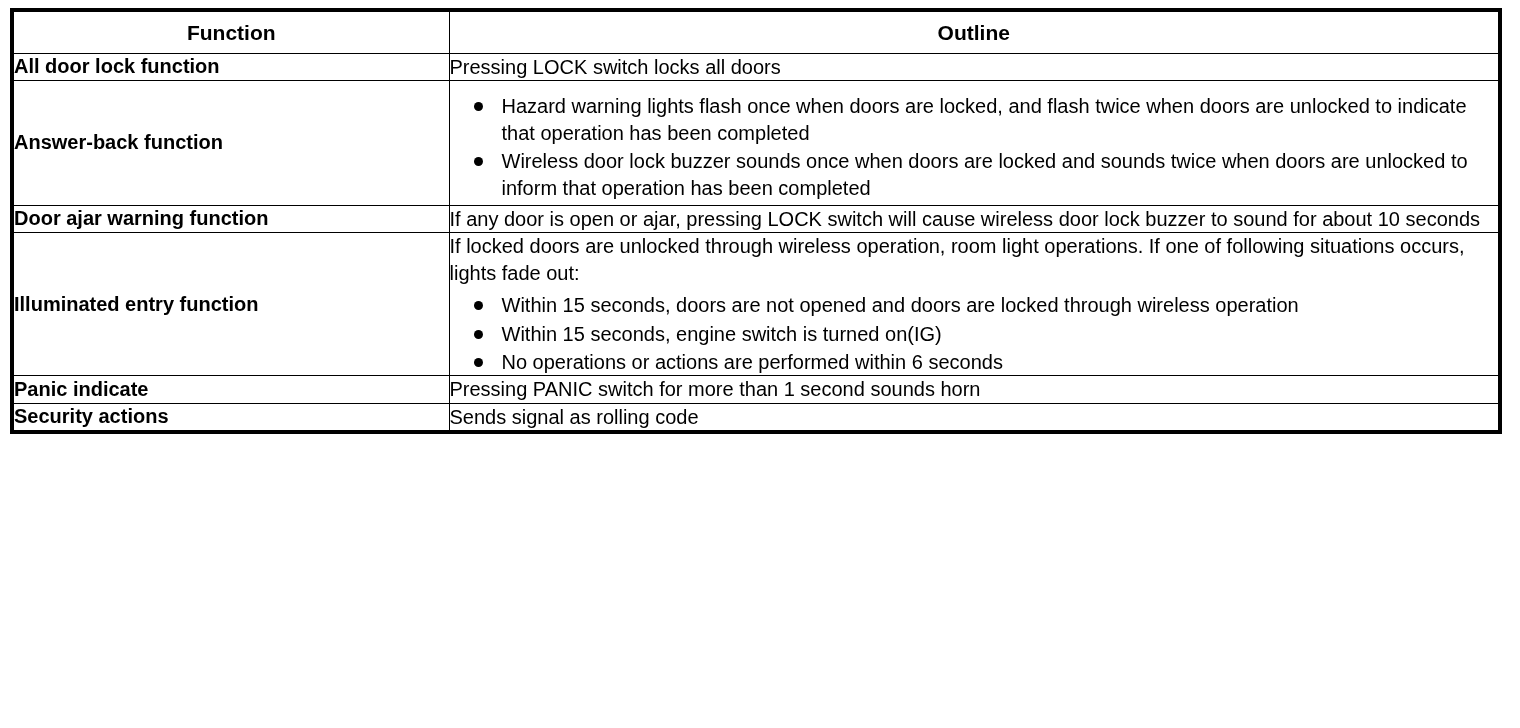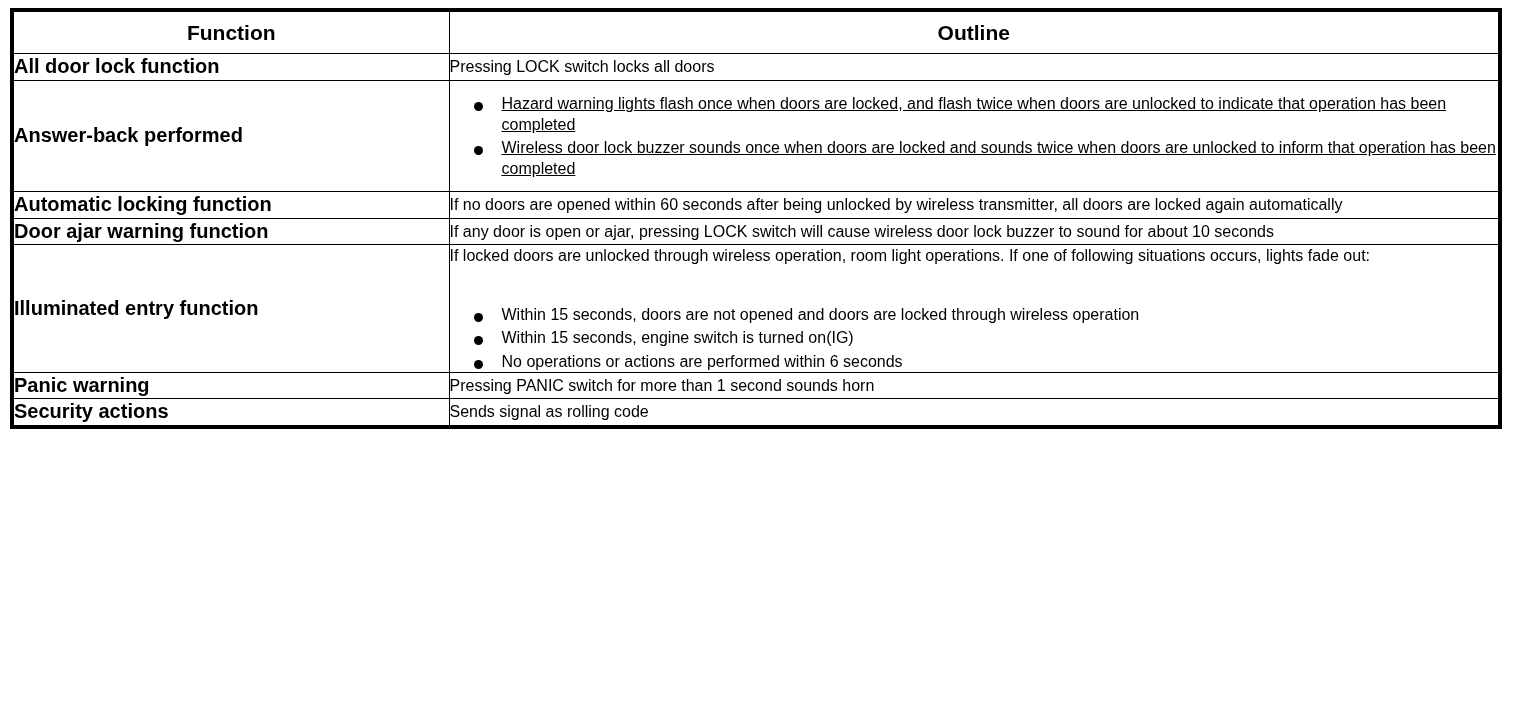--- a/index.html
+++ b/index.html
@@ -49,30 +49,30 @@
 
   td.fn-cell {
     font-size: 20px;
     line-height: 1.28;
     padding: 7px 6px 7px 7px;
     vertical-align: middle;
     font-weight: bold;
   }
 
   td.outline-cell {
-    font-size: 16px;
+    font-size: 20px;
     line-height: 1.32;
     padding: 8px 6px 8px 9px;
     vertical-align: middle;
   }
 
   td.outline-cell.top-align { vertical-align: top; }
 
   .para { margin: 0; }
-  .para + .bullets { margin-top: 38px; }
+  .para + .bullets { margin-top: 6px; }
 
   ul.bullets {
     list-style: none;
     margin: 0;
     padding: 0 0 0 22px;
   }
   ul.bullets li {
     position: relative;
     padding-left: 30px;
     margin: 0 0 2px 0;
@@ -82,21 +82,21 @@
   ul.bullets li .dot {
     position: absolute;
     left: 2px;
     top: 9px;
     width: 9px;
     height: 9px;
     border-radius: 50%;
     background: #000;
   }
 
-  .row-tall-ab td.outline-cell { padding-top: 12px; padding-bottom: 12px; text-decoration: underline; }
+  .row-tall-ab td.outline-cell { padding-top: 12px; padding-bottom: 4px; }
 </style>
 </head>
 <body>
 
 <div id="table-wrap">
   <table class="spec">
     <colgroup>
       <col class="c-function">
       <col class="c-outline">
     </colgroup>
@@ -110,35 +110,29 @@
 
       <tr>
         <td class="fn-cell">All door lock function</td>
         <td class="outline-cell">
           <p class="para">Pressing LOCK switch locks all doors</p>
         </td>
       </tr>
 
 
       <tr class="row-tall-ab">
-        <td class="fn-cell">Answer-back performed</td>
+        <td class="fn-cell">Answer-back function</td>
         <td class="outline-cell">
           <ul class="bullets">
             <li><span class="dot"></span><span>Hazard warning lights flash once when doors are locked, and flash twice when doors are unlocked to indicate that operation has been completed</span></li>
             <li><span class="dot"></span><span>Wireless door lock buzzer sounds once when doors are locked and sounds twice when doors are unlocked to inform that operation has been completed</span></li>
           </ul>
         </td>
       </tr>
 
-      <tr>
-        <td class="fn-cell">Automatic locking function</td>
-        <td class="outline-cell">
-          <p class="para">If no doors are opened within 60 seconds after being unlocked by wireless transmitter, all doors are locked again automatically</p>
-        </td>
-      </tr>
 
       <tr>
         <td class="fn-cell">Door ajar warning function</td>
         <td class="outline-cell">
           <p class="para">If any door is open or ajar, pressing LOCK switch will cause wireless door lock buzzer to sound for about 10 seconds</p>
         </td>
       </tr>
 
       <tr>
         <td class="fn-cell">Illuminated entry function</td>
@@ -146,21 +140,21 @@
           <p class="para">If locked doors are unlocked through wireless operation, room light operations. If one of following situations occurs, lights fade out:</p>
           <ul class="bullets">
             <li><span class="dot"></span><span>Within 15 seconds, doors are not opened and doors are locked through wireless operation</span></li>
             <li><span class="dot"></span><span>Within 15 seconds, engine switch is turned on(IG)</span></li>
             <li><span class="dot"></span><span>No operations or actions are performed within 6 seconds</span></li>
           </ul>
         </td>
       </tr>
 
       <tr>
-        <td class="fn-cell">Panic warning</td>
+        <td class="fn-cell">Panic indicate</td>
         <td class="outline-cell">
           <p class="para">Pressing PANIC switch for more than 1 second sounds horn</p>
         </td>
       </tr>
 
       <tr>
         <td class="fn-cell">Security actions</td>
         <td class="outline-cell">
           <p class="para">Sends signal as rolling code</p>
         </td>

